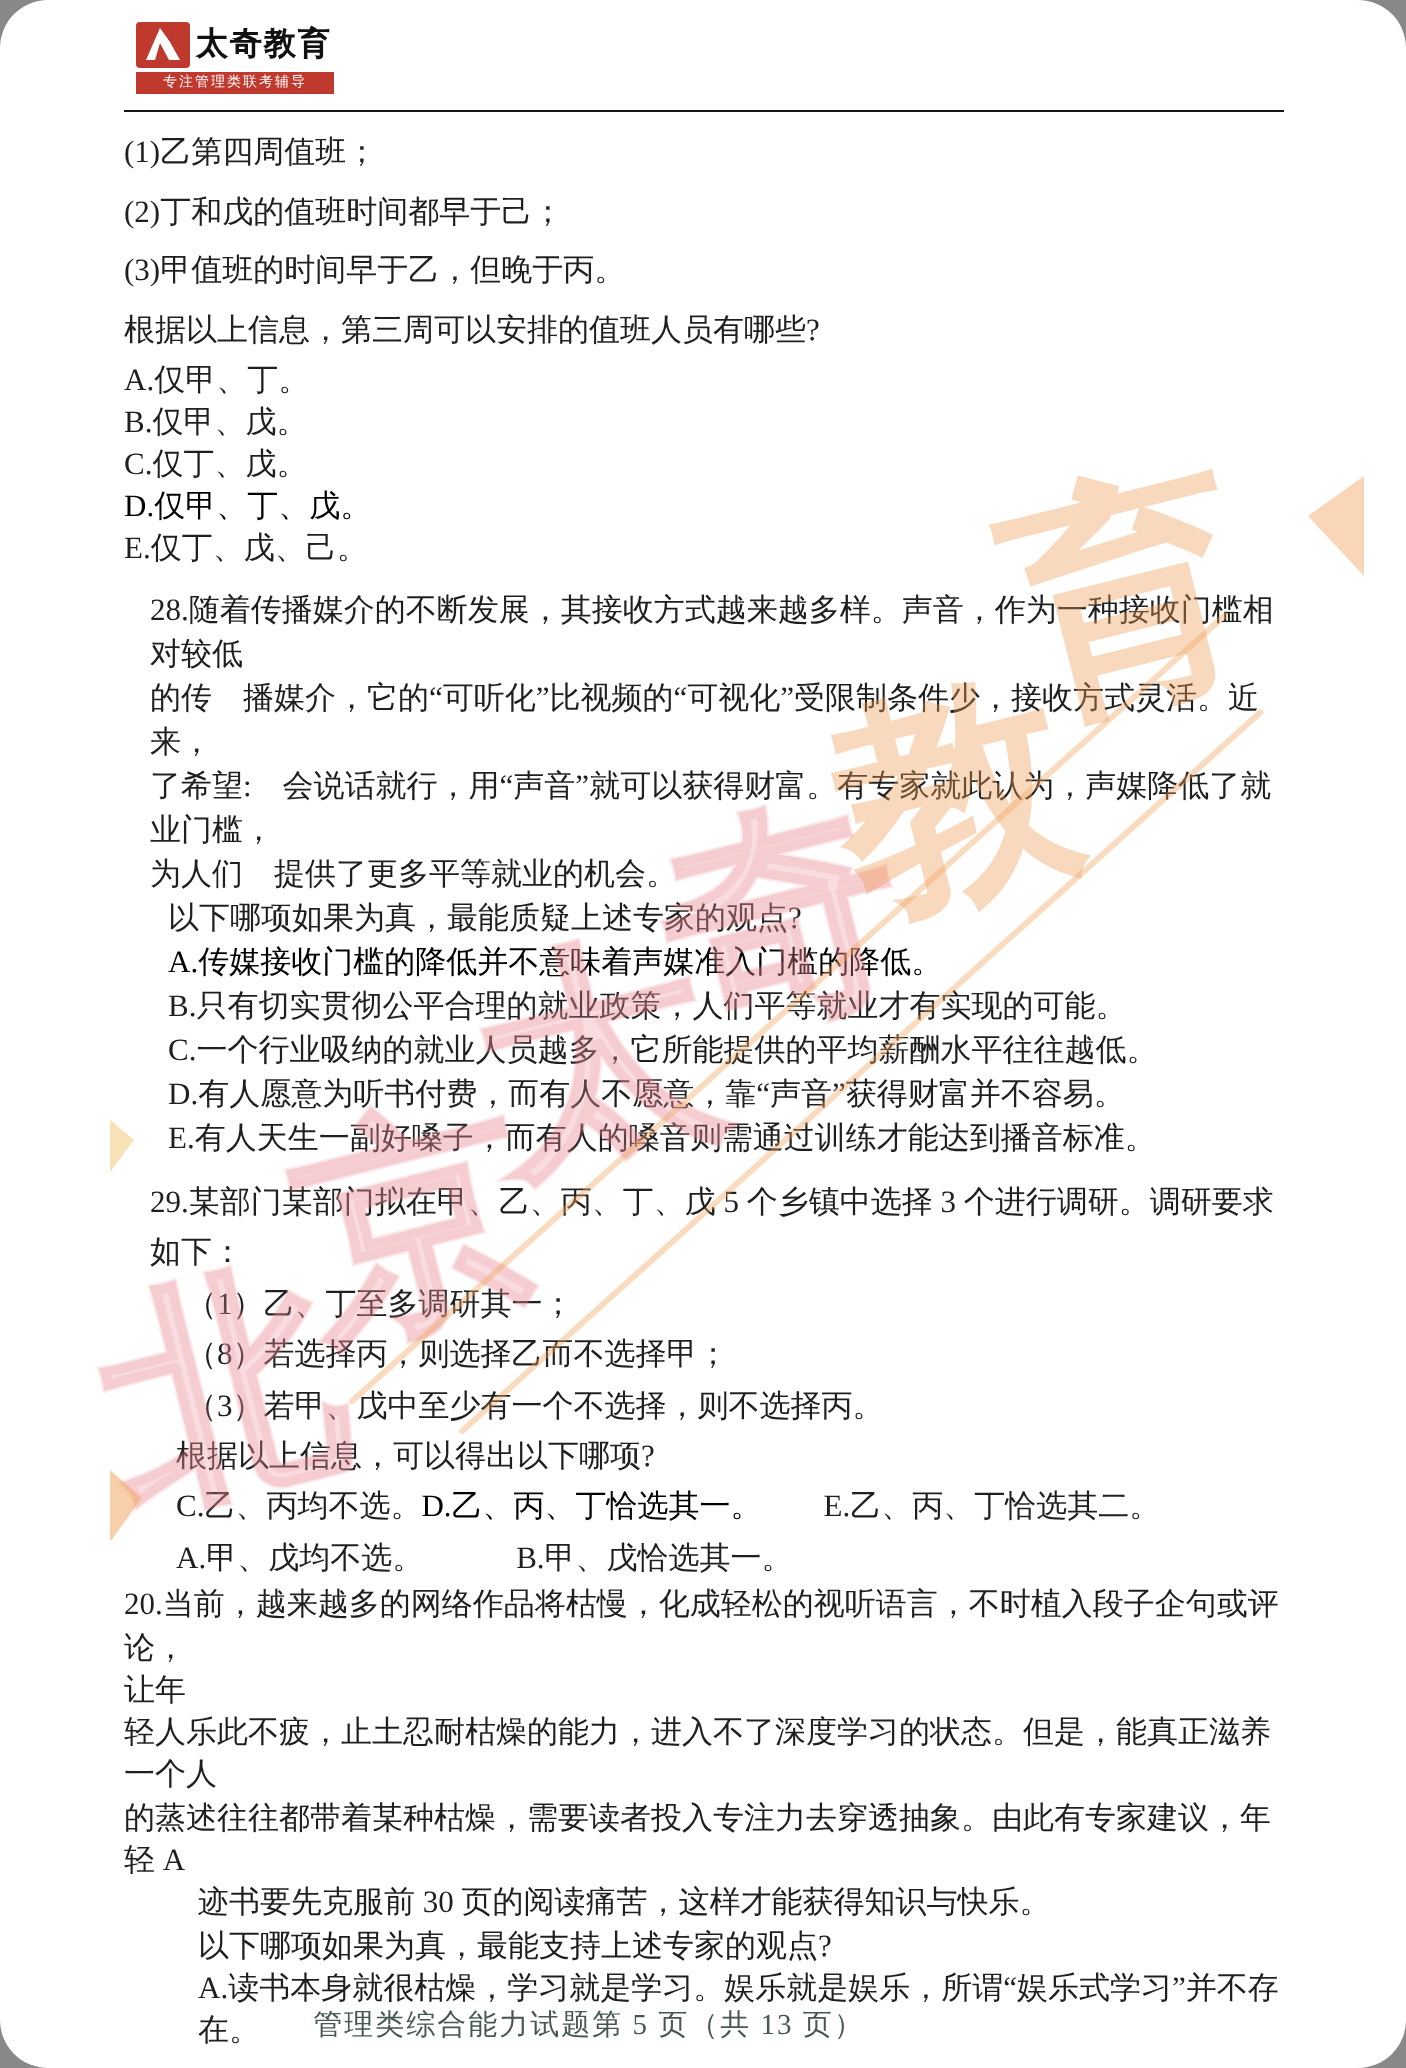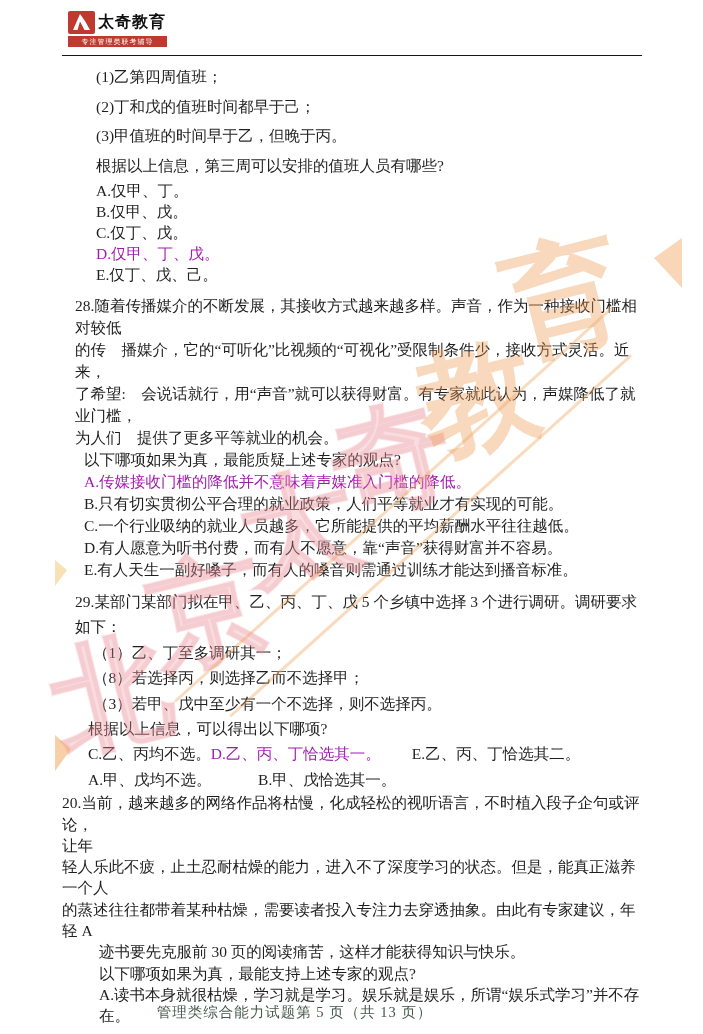--- a/index.html
+++ b/index.html
@@ -1,20 +1,20 @@
 <!DOCTYPE html>
 <html><head>
 <meta charset="utf-8">
 <style>
   html,body { margin:0; padding:0; background:#888; }
   .page {
     position:relative; width:703px; height:1034px; margin:0 auto;
     background:#ffffff; overflow:hidden;
     font-family:"Liberation Serif","DejaVu Serif",serif;
-    color:#1f1f1f; font-size:15.5px;
+    color:#1f1f1f; font-size:15.5px;border-radius:24px;
   }
   
   .header { position:absolute; top:11px; left:68px; z-index:3; }
   .logo-row { display:flex; align-items:center; }
   .logo-mark { width:27px; height:23px; display:block; }
   .brand { font-family:"Liberation Sans","DejaVu Sans",sans-serif;
            font-weight:bold; font-size:16px; color:#111; margin-left:3px; letter-spacing:1px; }
   .tagline { margin-top:2px; width:99px; height:11px; background:#c0392f;
              color:#fff; font-family:"Liberation Sans",sans-serif; font-size:7px;
              line-height:11px; text-align:center; letter-spacing:1px; overflow:hidden; white-space:nowrap; }
@@ -24,25 +24,25 @@
   .line { white-space:pre-wrap; }
   .lh29 { line-height:29.5px; }
   .lh21 { line-height:21px; }
   .lh22 { line-height:22px; }
   .lh25 { line-height:25.4px; }
   .lh213 { line-height:21.3px; }
   .m13 { margin-left:13px; }
   .m23 { margin-left:22px; }
   .m27 { margin-left:26px; }
   .m31 { margin-left:31px; }
-  .m34 { margin-left:34px; }
+  .m34 { }
   .m38 { margin-left:37px; }
   .sec28 { margin-top:10px; }
   .sec29 { margin-top:8px; }
-  .red { color:#a21caf; }
+  .red { color:#000000; }
   
   .footer { position:absolute; top:1003px; left:0; width:589px; text-align:center;
             font-size:14.5px; color:#47584e; letter-spacing:1px; z-index:2; }
   
   .wm { position:absolute; inset:0; z-index:4; pointer-events:none; }
   .wm-char { position:absolute; font-size:118px; font-weight:bold;
              font-family:"DejaVu Serif",serif; transform:rotate(-14deg); line-height:1; }
   .wm-pink   { color:rgba(233,140,150,0.30); -webkit-text-stroke:2px rgba(233,140,150,0.18); }
   .wm-orange { color:rgba(238,155,85,0.38); }
   .wm-stroke { position:absolute; height:3px; background:rgba(240,165,95,0.40);

